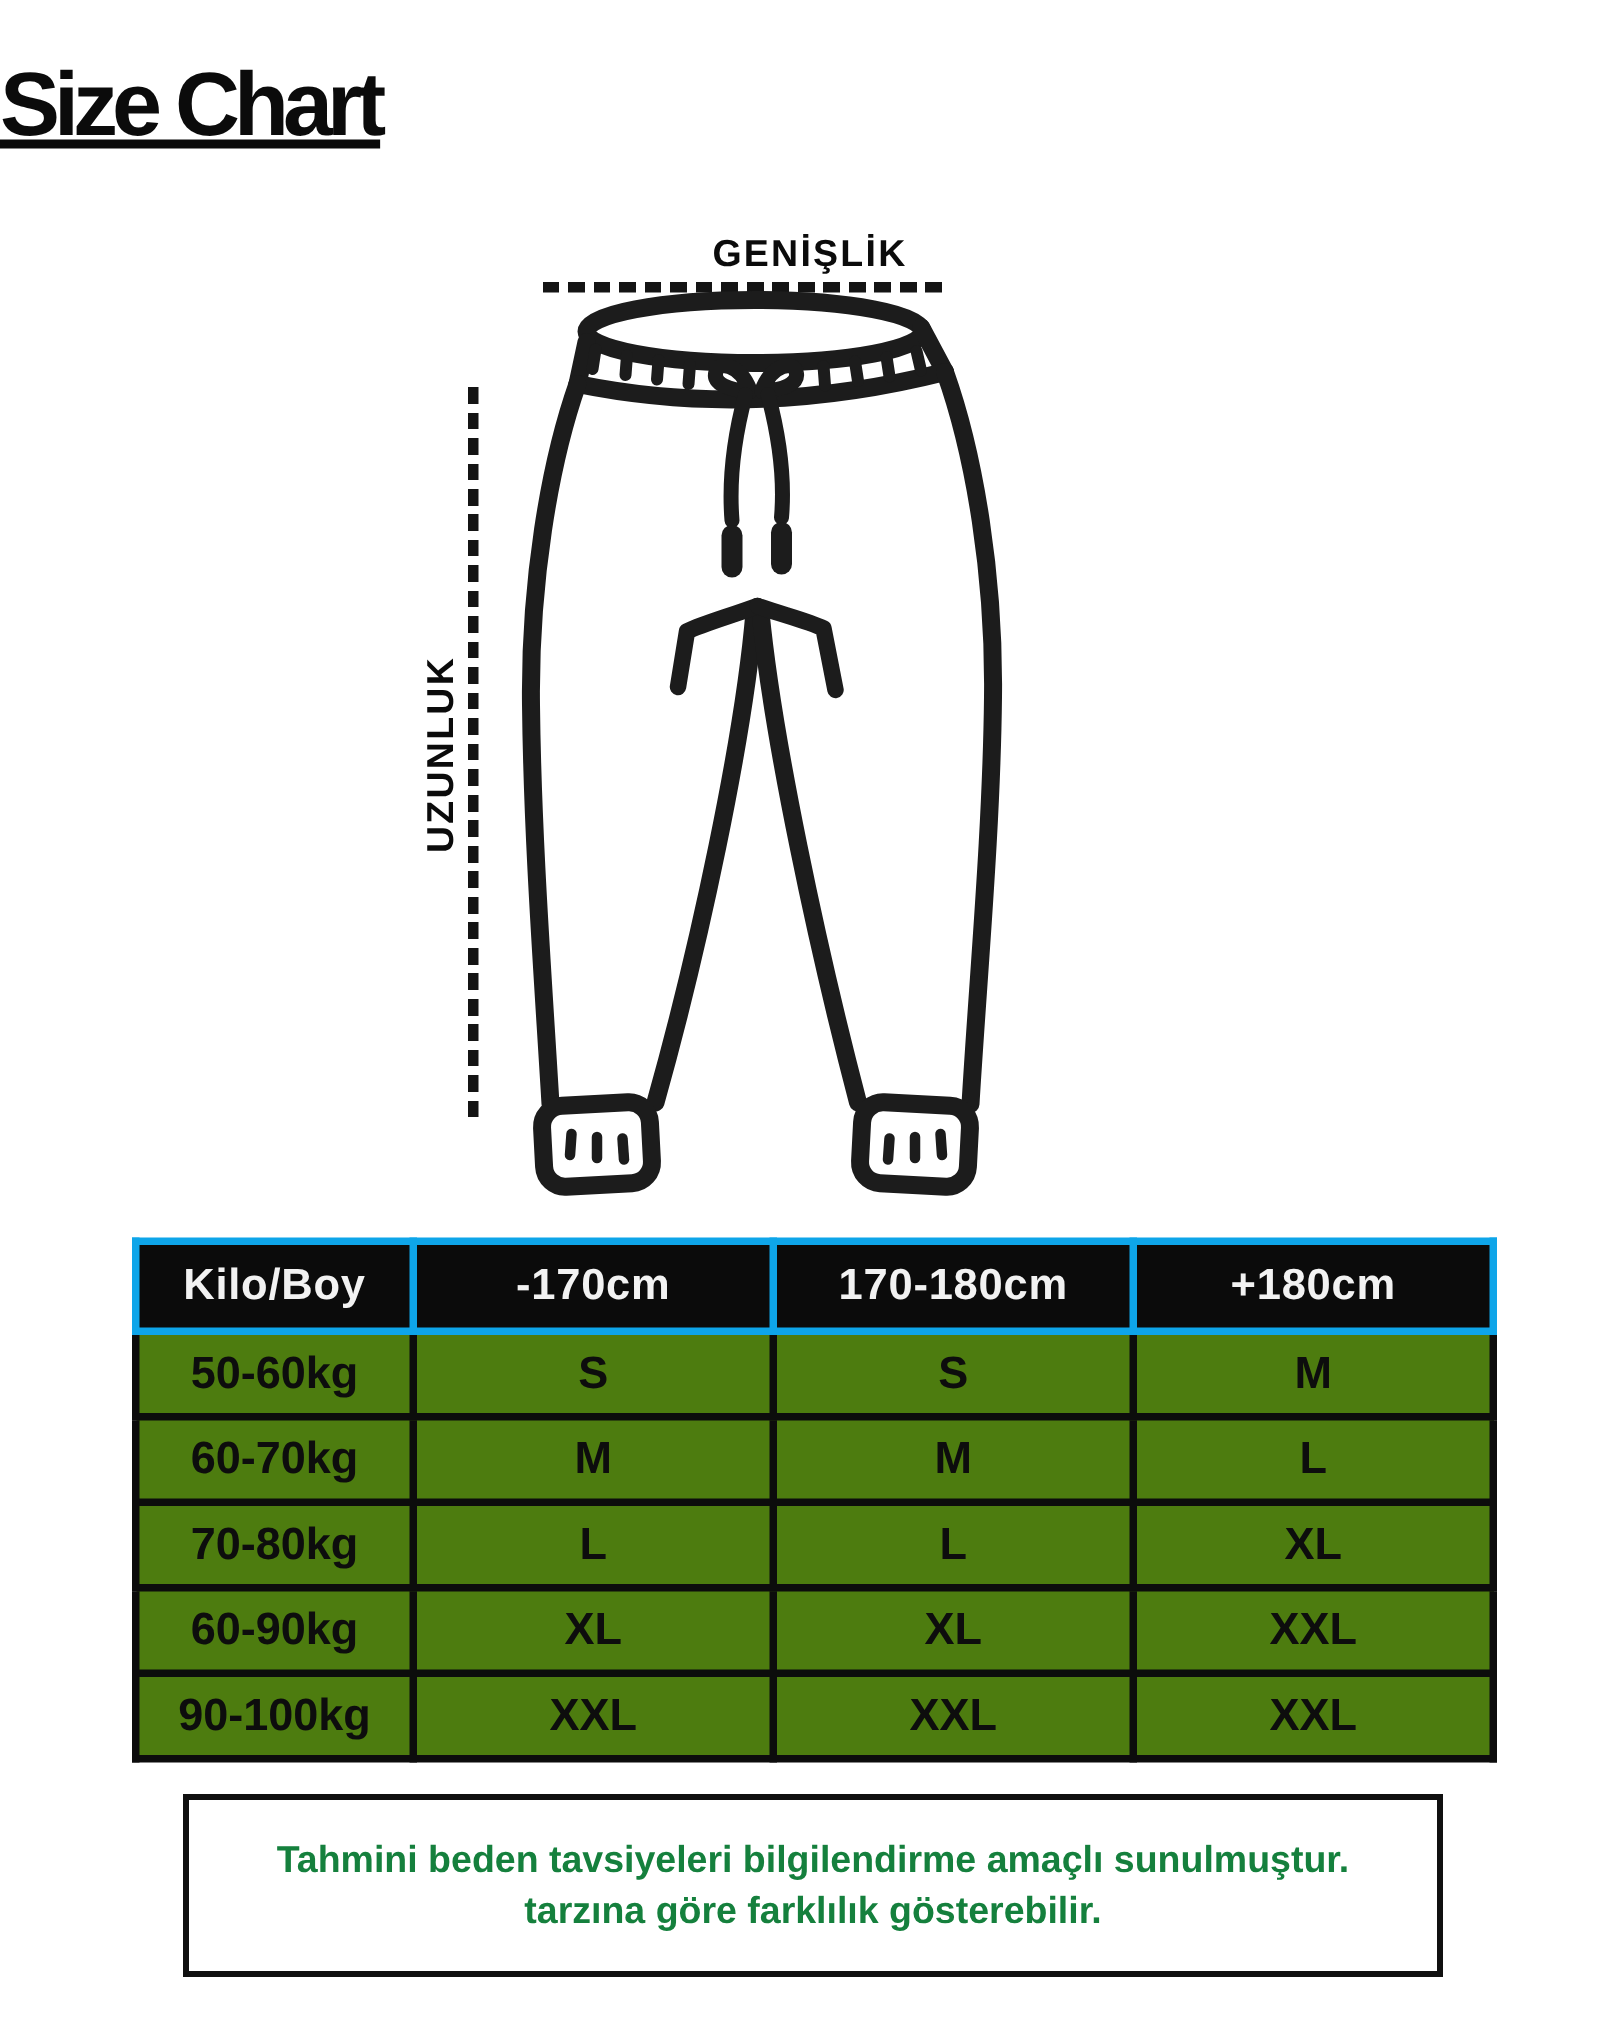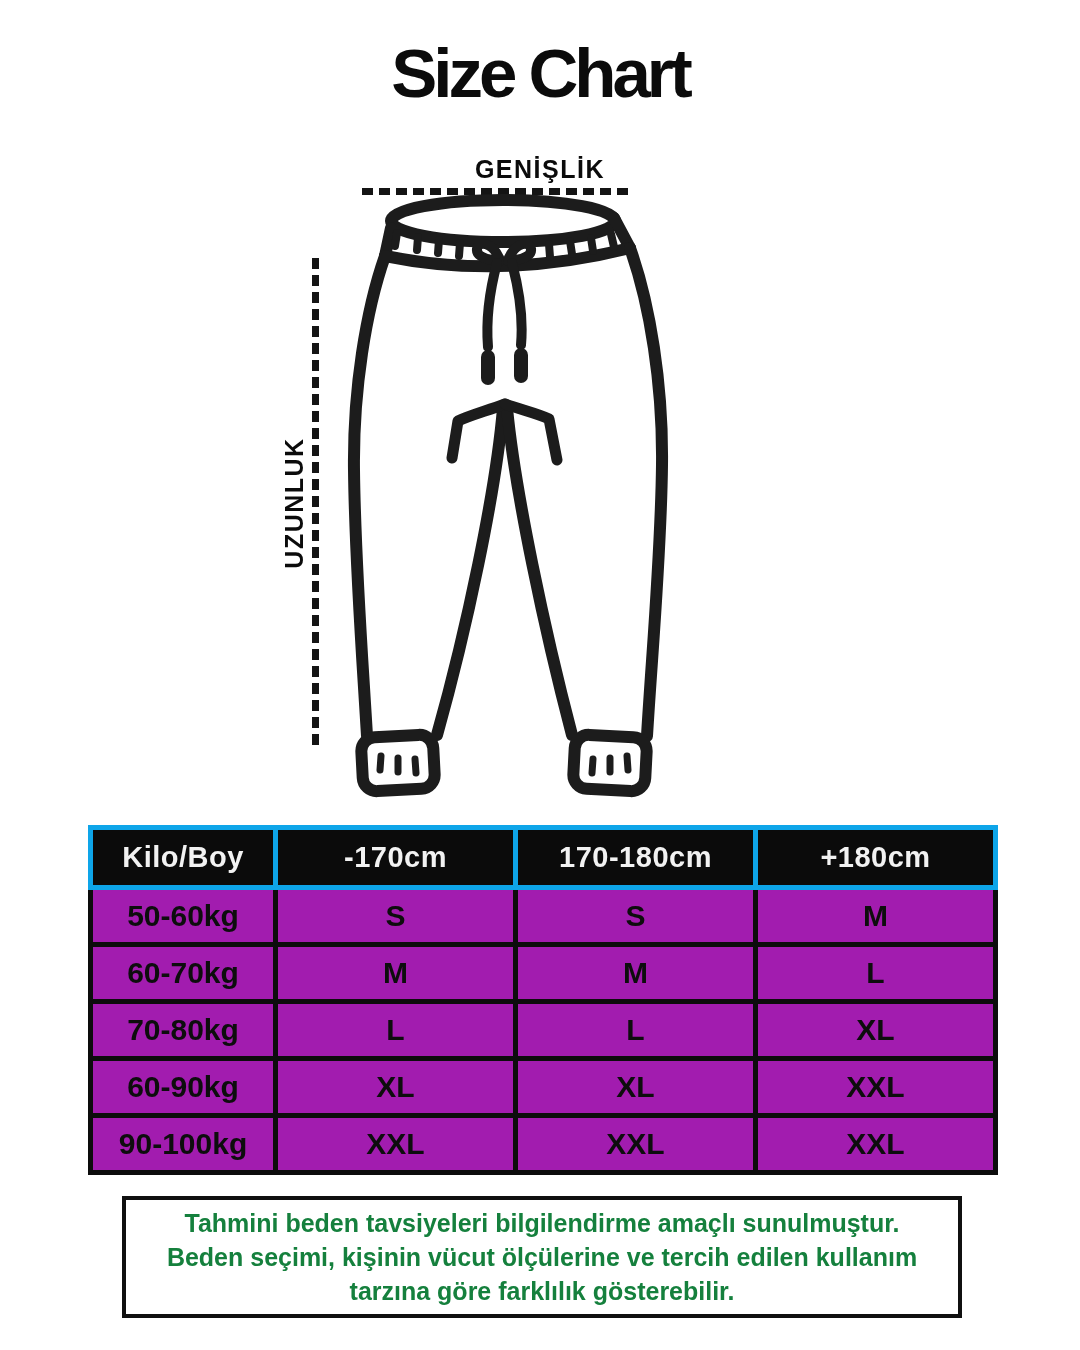--- a/index.html
+++ b/index.html
@@ -2,22 +2,22 @@
 <html><head>
 <meta charset="utf-8">
 <style>
   html,body{margin:0;padding:0;background:#ffffff;}
   #canvas{
     position:relative;width:1080px;height:1350px;background:#ffffff;
     font-family:"Liberation Sans",sans-serif;color:#0d0d0d;overflow:hidden;
   }
   
   .page-title{
-    position:absolute;left:0;right:0;top:38px;text-align:center;
-    font-size:69px;font-weight:bold;letter-spacing:-4px;color:#0b0b0b;line-height:1.05;
+    position:absolute;left:0;right:0;top:38px;text-align:left;
+    font-size:60px;font-weight:bold;letter-spacing:-4px;color:#0b0b0b;line-height:1.05;text-decoration:underline;
   }
   
   .width-label{
     position:absolute;left:385px;top:155px;width:220px;text-align:right;
     font-size:25px;font-weight:bold;letter-spacing:1.5px;color:#0b0b0b;
   }
   .h-dash{
     position:absolute;left:362px;top:188px;width:272px;height:7px;
     background:repeating-linear-gradient(90deg,#141414 0 11px,transparent 11px 17px);
   }
@@ -40,21 +40,21 @@
     text-align:center;vertical-align:middle;padding:0;
     font-family:"Liberation Sans",sans-serif;
   }
   .size-table thead tr{height:60px;}
   .size-table tbody tr{height:57px;}
   .size-table thead th{
     background:#0b0b0b;color:#f2f2f2;font-size:29px;font-weight:bold;letter-spacing:.5px;
     border:5px solid #0ea5e9;
   }
   .size-table tbody td{
-    background:#a21caf;color:#0d0d0d;font-size:30px;font-weight:bold;
+    background:#4d7c0f;color:#0d0d0d;font-size:30px;font-weight:bold;
     border:5px solid #0c0c0c;
   }
   .col-weight{width:185px;}
   .col-size{width:240px;}
   
   .disclaimer-box{
     position:absolute;left:122px;top:1196px;width:840px;height:122px;
     border:4px solid #101010;box-sizing:border-box;
     display:flex;flex-direction:column;justify-content:center;align-items:center;
     gap:0;background:#ffffff;
@@ -177,17 +177,16 @@
         <td>90-100kg</td>
         <td>XXL</td>
         <td>XXL</td>
         <td>XXL</td>
       </tr>
     </tbody>
   </table>
 
   <div class="disclaimer-box">
     <div class="disclaimer-line">Tahmini beden tavsiyeleri bilgilendirme amaçlı sunulmuştur.</div>
-    <div class="disclaimer-line">Beden seçimi, kişinin vücut ölçülerine ve tercih edilen kullanım</div>
     <div class="disclaimer-line">tarzına göre farklılık gösterebilir.</div>
   </div>
 
 </div>
 
 </body></html>

